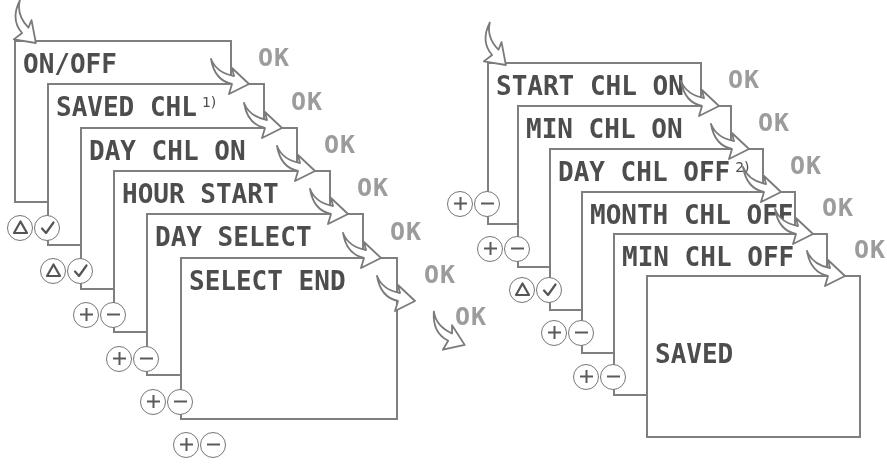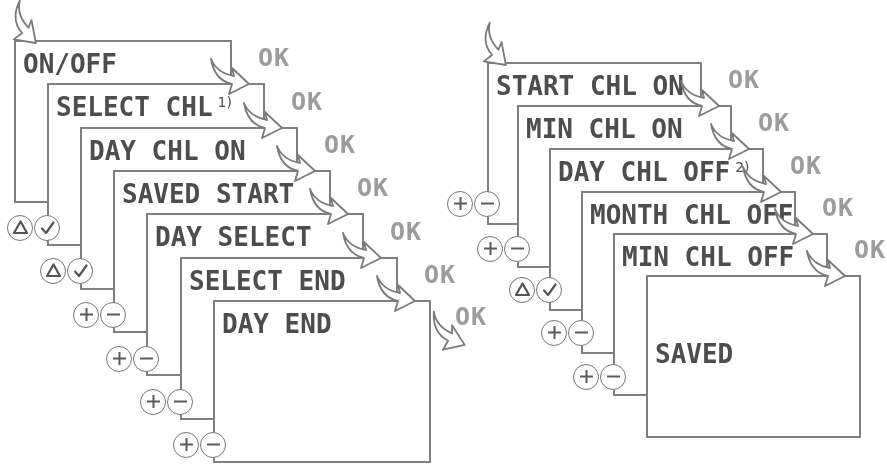--- a/index.html
+++ b/index.html
@@ -44,36 +44,33 @@
 </style>
 </head>
 <body>
 
 <div class="stage">
 
   <div class="scr" style="left:14px;top:40px">
     <div class="lbl"><span>ON/OFF</span></div>
   </div>
   <div class="scr" style="left:47px;top:83px">
-    <div class="lbl"><span>SELECT CHL</span><span class="sup">1)</span></div>
+    <div class="lbl"><span>SAVED CHL</span><span class="sup">1)</span></div>
   </div>
   <div class="scr" style="left:80px;top:127px">
     <div class="lbl"><span>DAY CHL ON</span></div>
   </div>
   <div class="scr" style="left:113px;top:170px">
-    <div class="lbl"><span>SAVED START</span></div>
+    <div class="lbl"><span>HOUR START</span></div>
   </div>
   <div class="scr" style="left:146px;top:213px">
     <div class="lbl"><span>DAY SELECT</span></div>
   </div>
   <div class="scr" style="left:180px;top:257px">
     <div class="lbl"><span>SELECT END</span></div>
-  </div>
-  <div class="scr" style="left:213px;top:300px">
-    <div class="lbl"><span>DAY END</span></div>
   </div>
 
   <div class="scr r" style="left:487px;top:62px">
     <div class="lbl"><span>START CHL ON</span></div>
   </div>
   <div class="scr r" style="left:517px;top:105px">
     <div class="lbl"><span>MIN CHL ON</span></div>
   </div>
   <div class="scr r" style="left:549px;top:148px">
     <div class="lbl"><span>DAY CHL OFF</span><span class="sup">2)</span></div>

